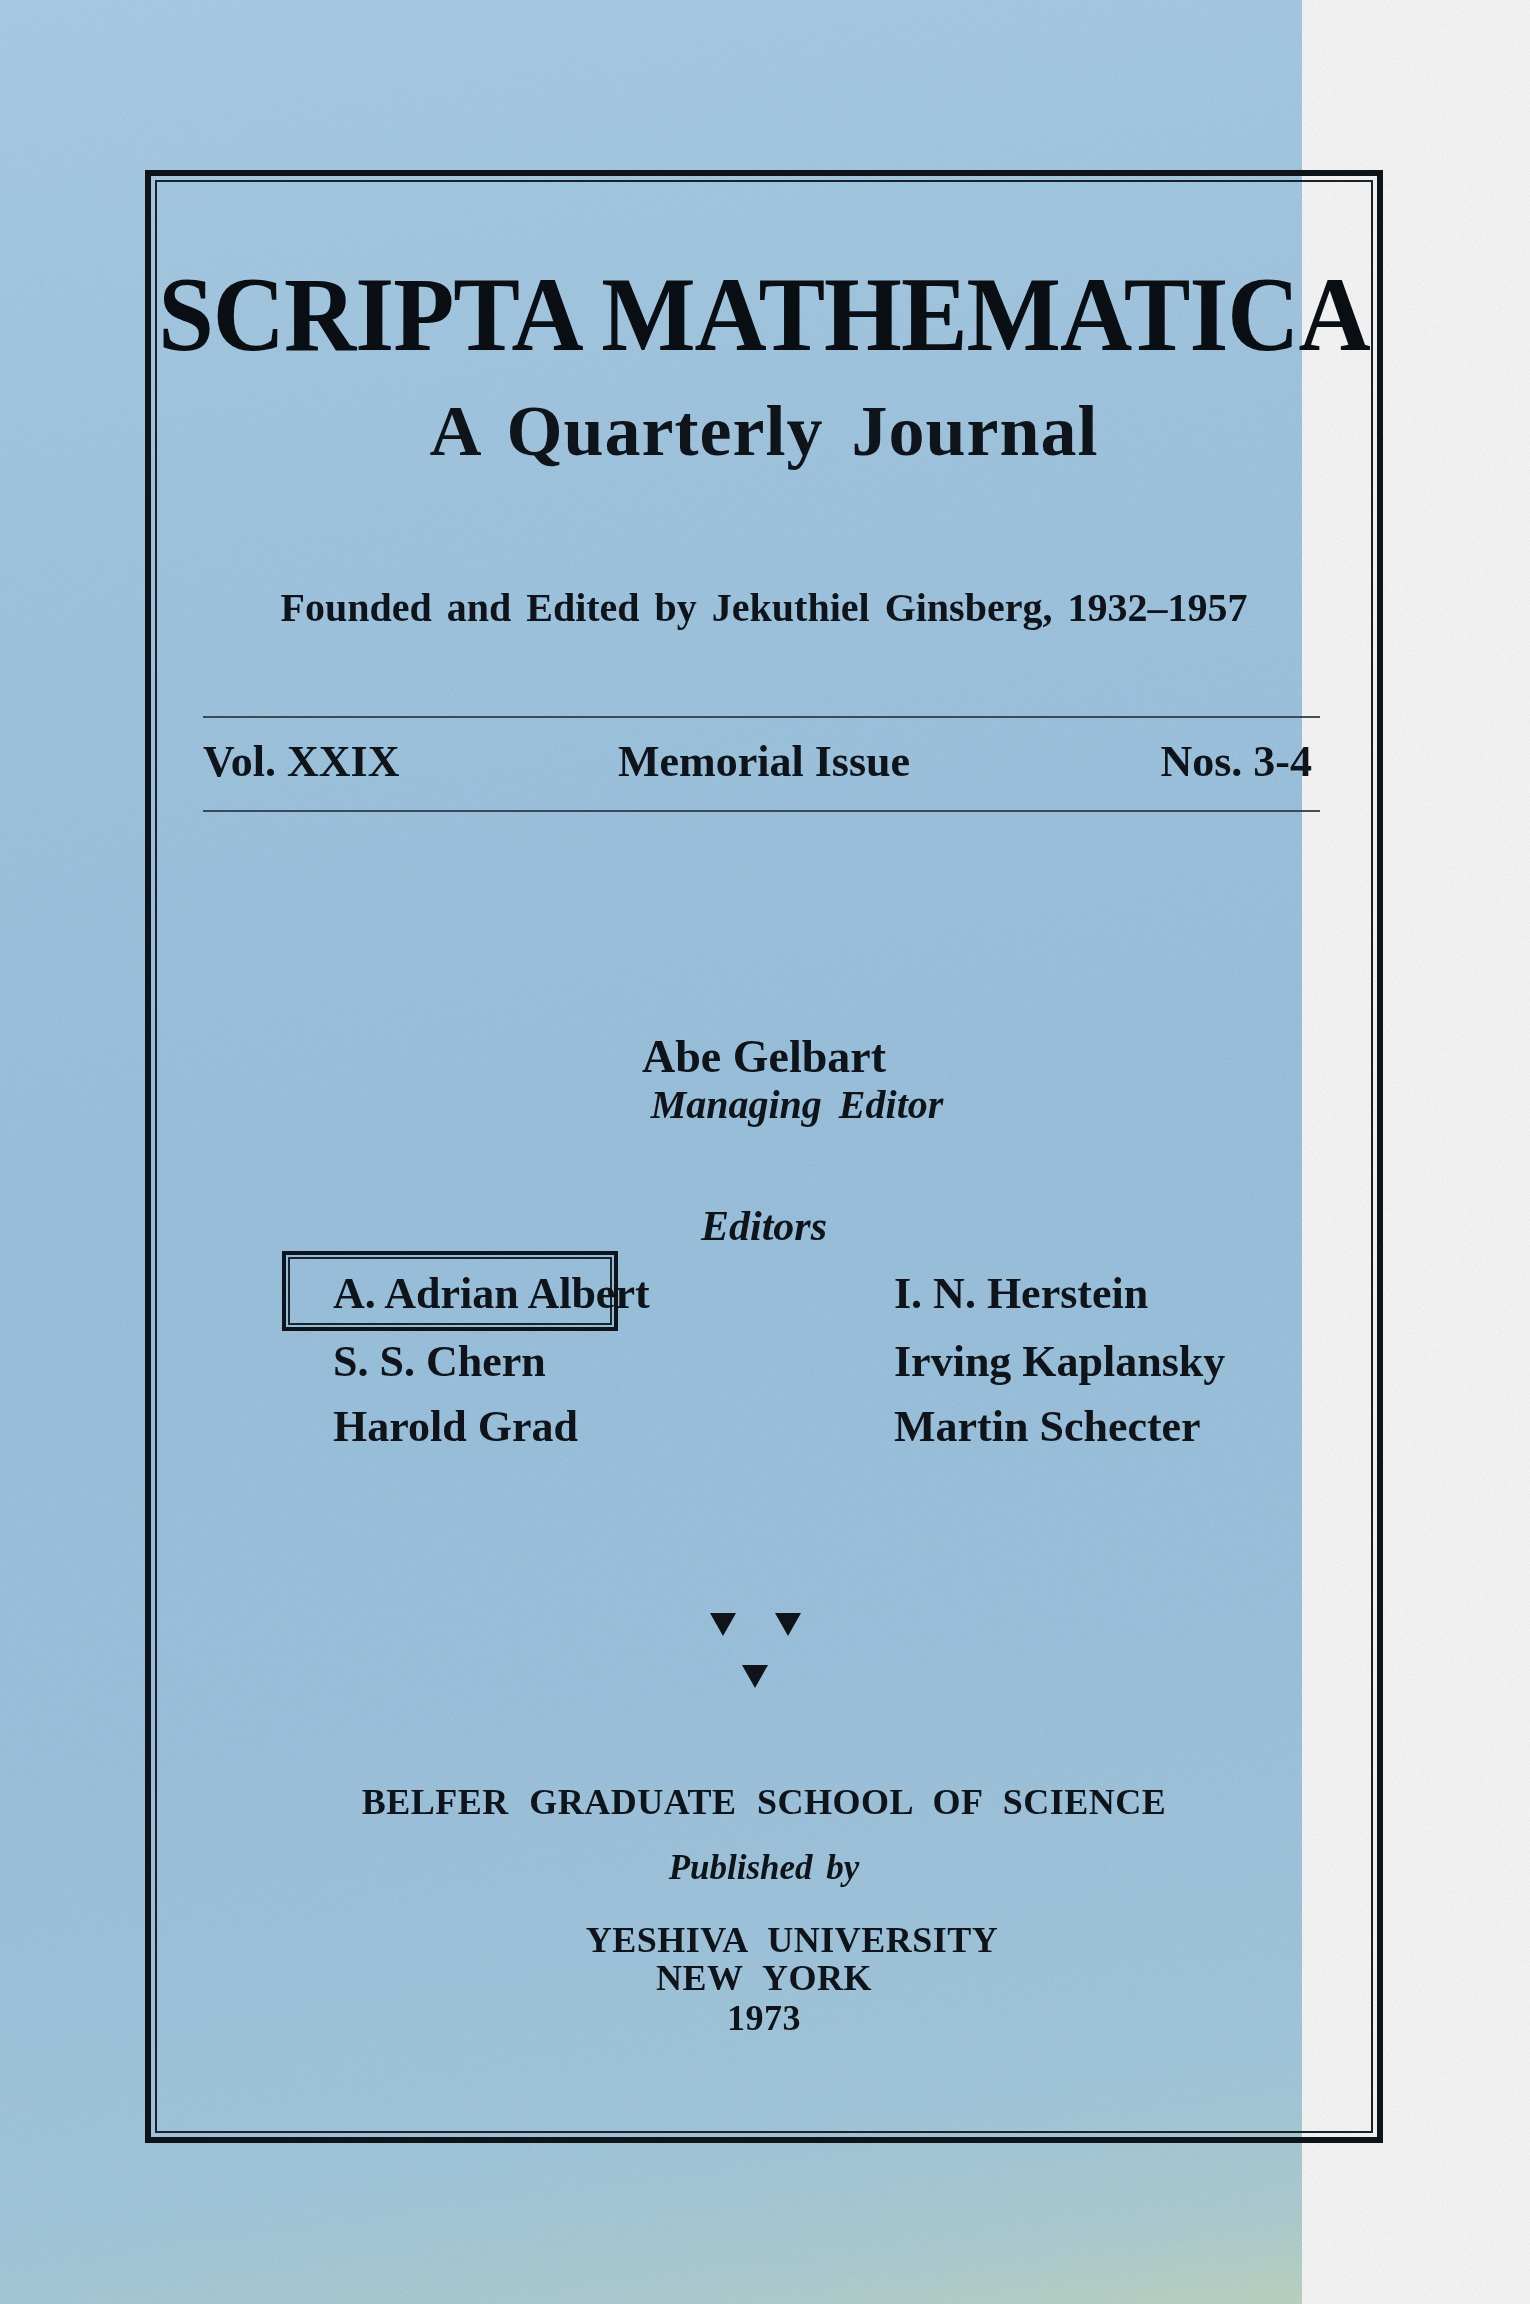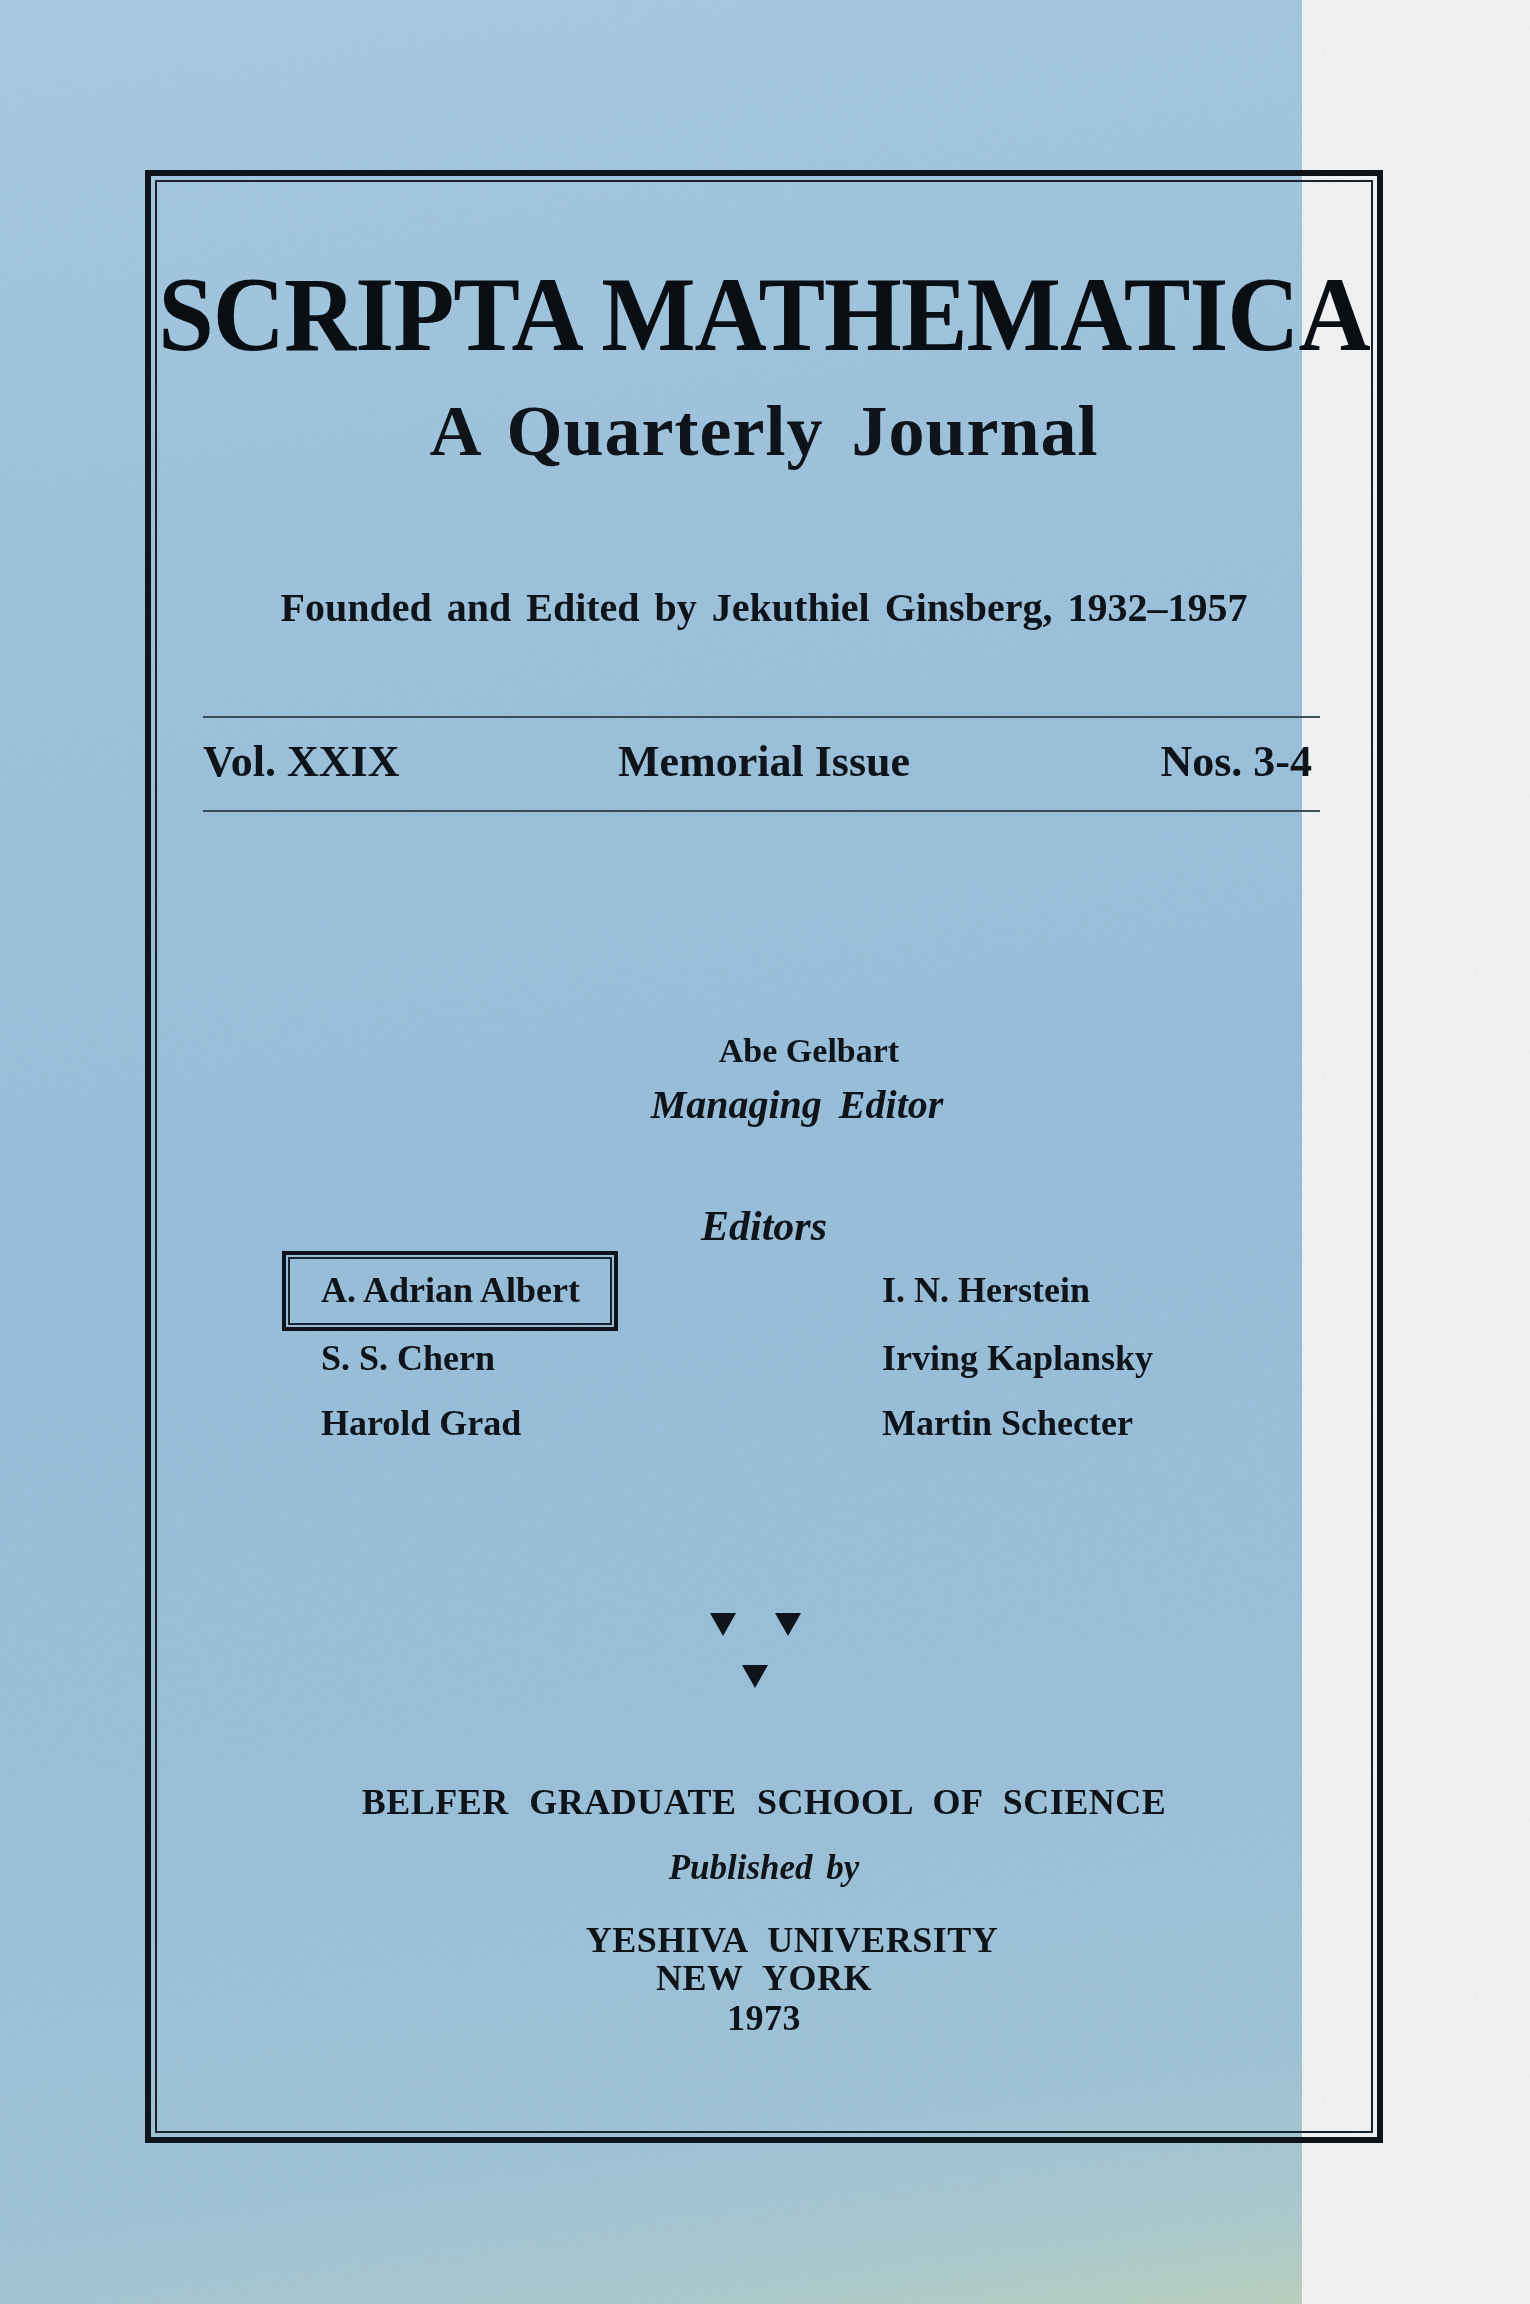--- a/index.html
+++ b/index.html
@@ -69,30 +69,31 @@
     position: absolute;
     top: 740px;
     font-size: 44px;
     font-weight: bold;
     line-height: 1;
     white-space: nowrap;
   }
   .vol-left { left: 203px; }
   .vol-center { left: 145px; width: 1238px; text-align: center; }
   .vol-right { left: 195px; width: 1117px; text-align: right; }
-  .gelbart-name { top: 1034px; font-size: 34px; margin-left: 45px; }
+  .gelbart-name { top: 1034px; font-size: 46px; }
   .gelbart-role { top: 1085px; font-size: 40px; font-style: italic; word-spacing: 7px; padding-left: 33px; }
   .editors-heading { top: 1205px; font-size: 42px; font-style: italic; }
   .editor-name {
     position: absolute;
-    font-size: 36px;
+    font-size: 44px;
     font-weight: bold;
     line-height: 1;
     white-space: nowrap;
     color: #10161c;
+    margin-left: 12px;
   }
   .col-left  { left: 321px; }
   .col-right { left: 882px; }
   .row-1 { top: 1272px; }
   .row-2 { top: 1340px; }
   .row-3 { top: 1405px; }
   .albert-box {
     position: absolute;
     left: 282px; top: 1251px;
     width: 336px; height: 80px;

